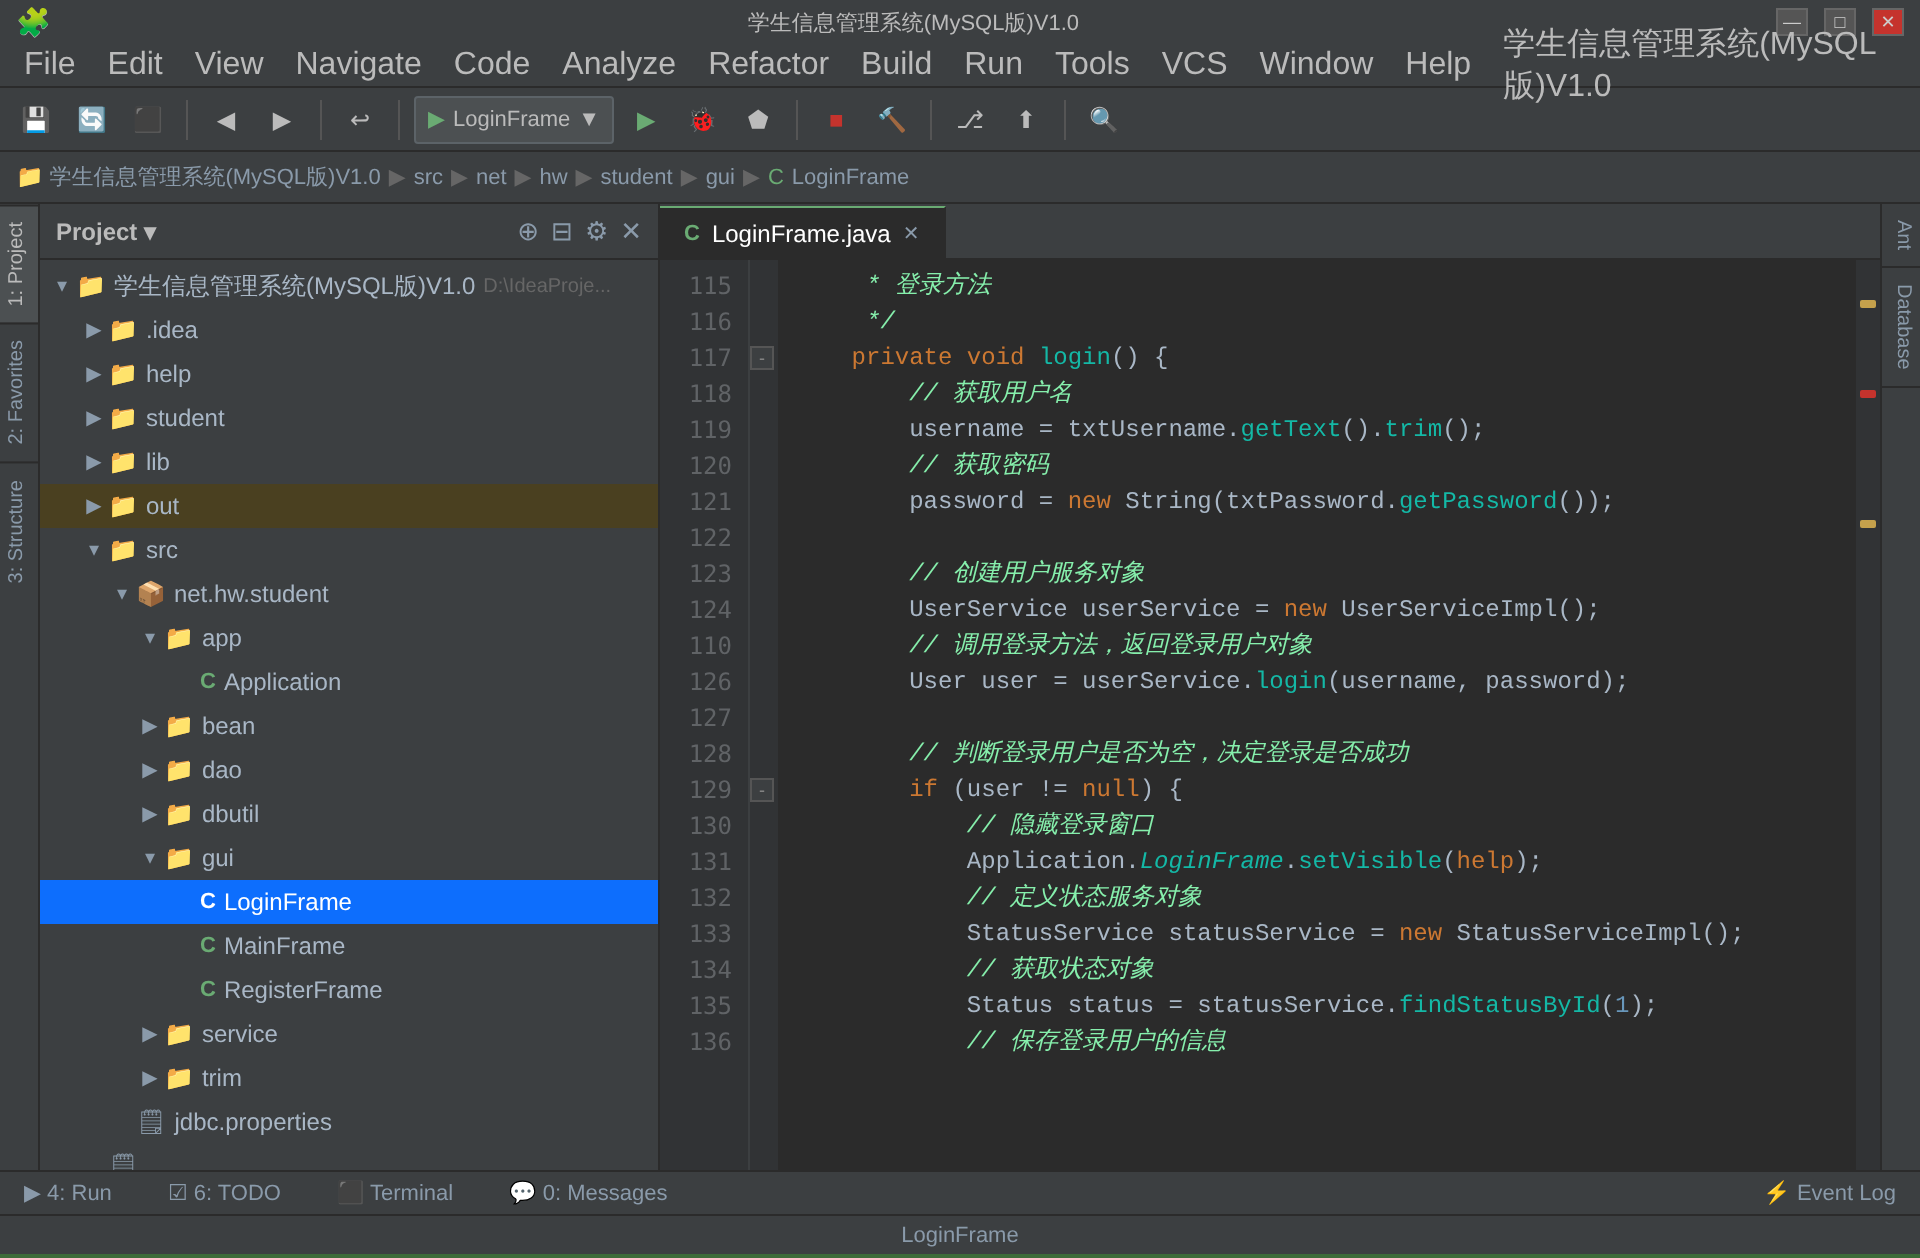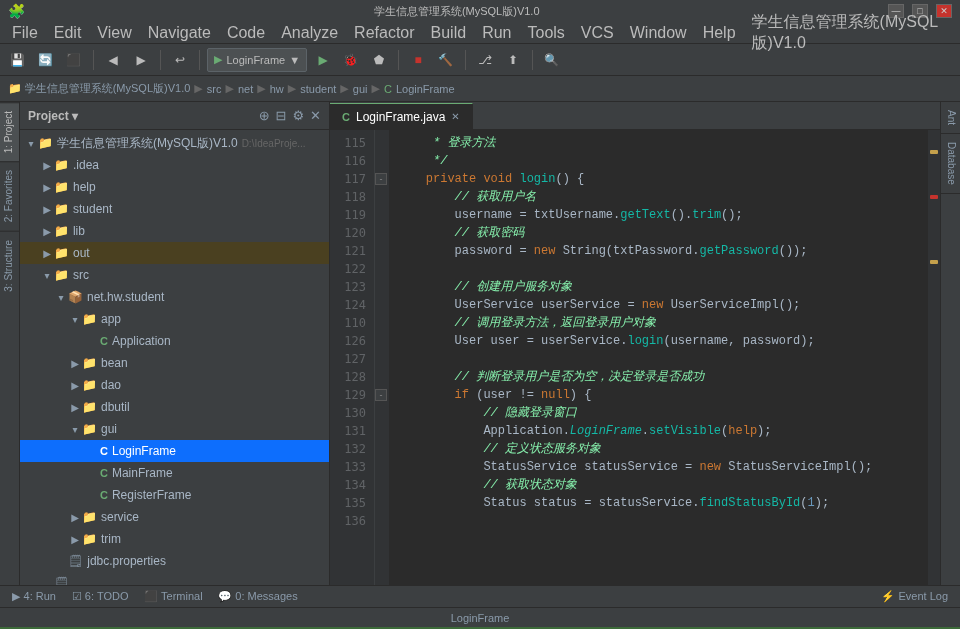--- a/index.html
+++ b/index.html
@@ -402,39 +402,39 @@
         <span class="type">User</span> user = userService.<span class="method">login</span>(username, password);
 
 <span class="comment">        // 判断登录用户是否为空，决定登录是否成功</span>
         <span class="kw">if</span> (user != <span class="kw">null</span>) {
 <span class="comment">            // 隐藏登录窗口</span>
             <span class="type">Application</span>.<span class="method" style="font-style:italic;">LoginFrame</span>.<span class="method">setVisible</span>(<span class="kw">help</span>);
 <span class="comment">            // 定义状态服务对象</span>
             <span class="type">StatusService</span> statusService = <span class="kw">new</span> <span class="type">StatusServiceImpl</span>();
 <span class="comment">            // 获取状态对象</span>
             <span class="type">Status</span> status = statusService.<span class="method">findStatusById</span>(<span class="num">1</span>);
-</div>
+<span class="comment">            // 保存登录用户的信息</span></div>
 
       <div id="right-gutter" style="width:12px;background:#313335;">
         <div class="gutter-mark" style="margin-top:20px;"></div>
         <div class="gutter-mark gutter-err" style="margin-top:40px;"></div>
         <div class="gutter-mark" style="margin-top:60px;"></div>
       </div>
     </div>
   </div>
 
   <div id="right-tabs">
     <div class="right-tab">Ant</div>
     <div class="right-tab">Database</div>
   </div>
 
 </div>
 
 <div id="bottom-tabs-bar">
-  <div style="display:flex;align-items:center;gap:0;">
+  <div style="display:flex;align-items:center;gap:12px;">
     <div class="bottom-tab">
       <span>▶ 4: Run</span>
     </div>
     <div class="bottom-tab">
       <span>☑ 6: TODO</span>
     </div>
     <div class="bottom-tab">
       <span>⬛ Terminal</span>
     </div>
     <div class="bottom-tab">

